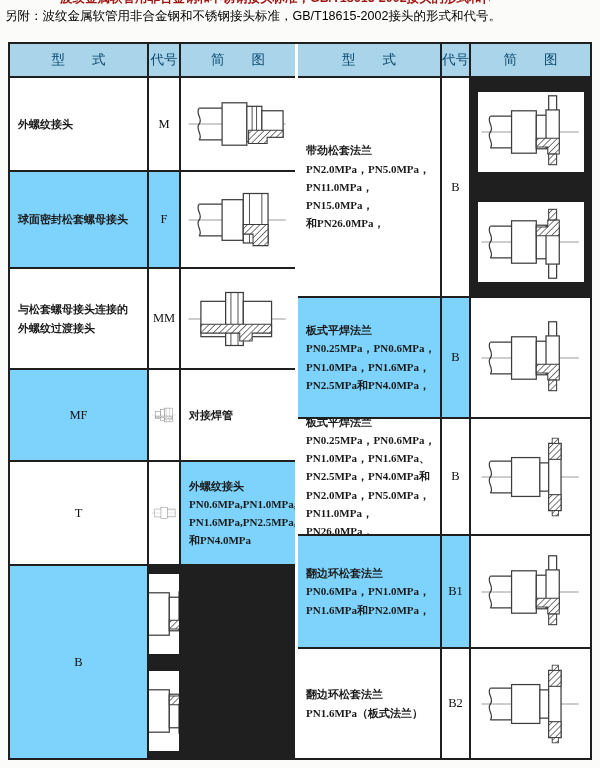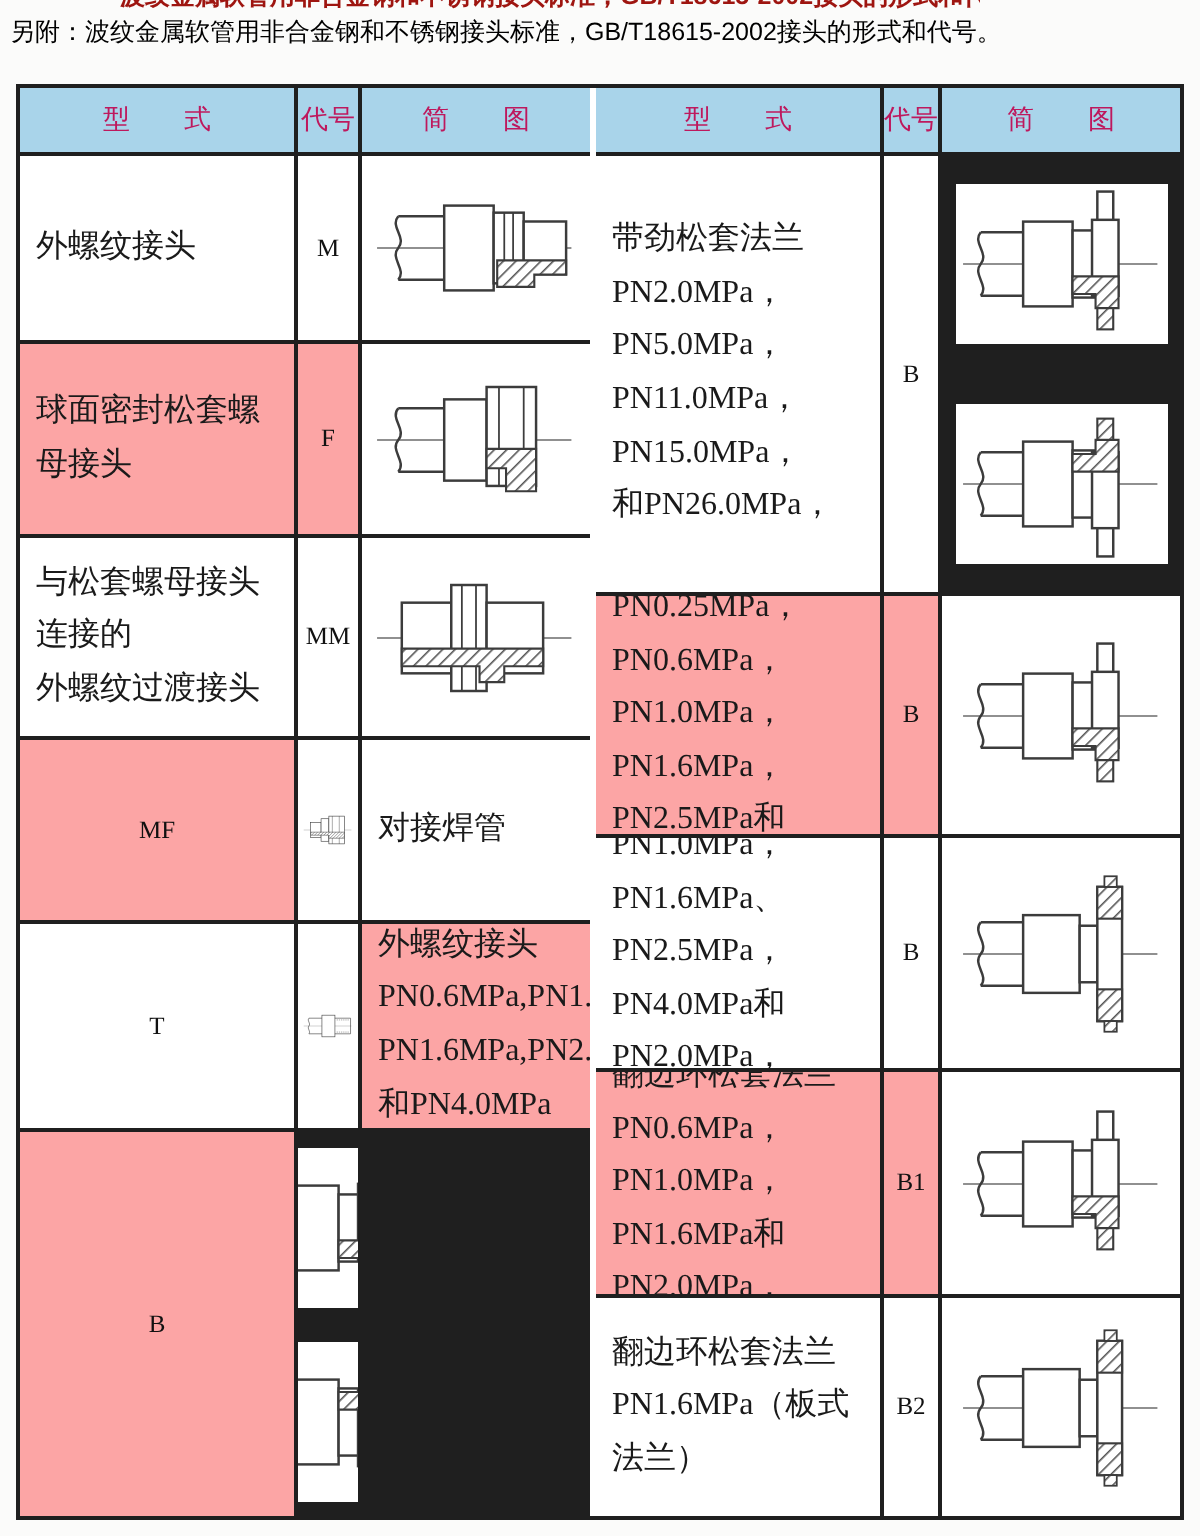--- a/index.html
+++ b/index.html
@@ -28,26 +28,26 @@
     grid-template-rows:32px 92px 95px 99px 90px 102px 1fr;
   }
   .gapbar{width:3px;background:#fff;}
   .half.right{
     flex:1;
     grid-template-columns:142px 27px 1fr;
     grid-template-rows:32px 218px 119px 115px 111px 1fr;
   }
   .cell{background:#fff;display:flex;align-items:center;justify-content:center;overflow:hidden;box-sizing:border-box;}
   .cell.th{
-    background:#a9d4ea;color:#be185d;font-size:13.5px;
+    background:#a9d4ea;color:#0c4a6e;font-size:13.5px;
   }
   .cell.type{justify-content:flex-start;padding:4px 3px 4px 8px;}
-  .type-text{font-size:16px;line-height:1.66;white-space:pre-line;}
+  .type-text{font-size:11px;line-height:1.66;white-space:pre-line;font-weight:bold;}
   .cell.code{font-size:12.5px;color:#111;}
-  .yellow{background:#fca5a5;}
+  .yellow{background:#7dd3fc;}
   .cell.diag{padding:2px;}
   .cell.split{display:grid;grid-template-rows:1fr 1fr;gap:2px;background:#1f1f1f;padding:0;}
   .split .sub{background:#fff;display:flex;align-items:center;justify-content:center;}
   svg.diag-svg{display:block;}
   .hidden-defs{position:absolute;width:0;height:0;overflow:hidden;}
 </style>
 </head>
 <body>
 
 <svg class="hidden-defs" aria-hidden="true">

